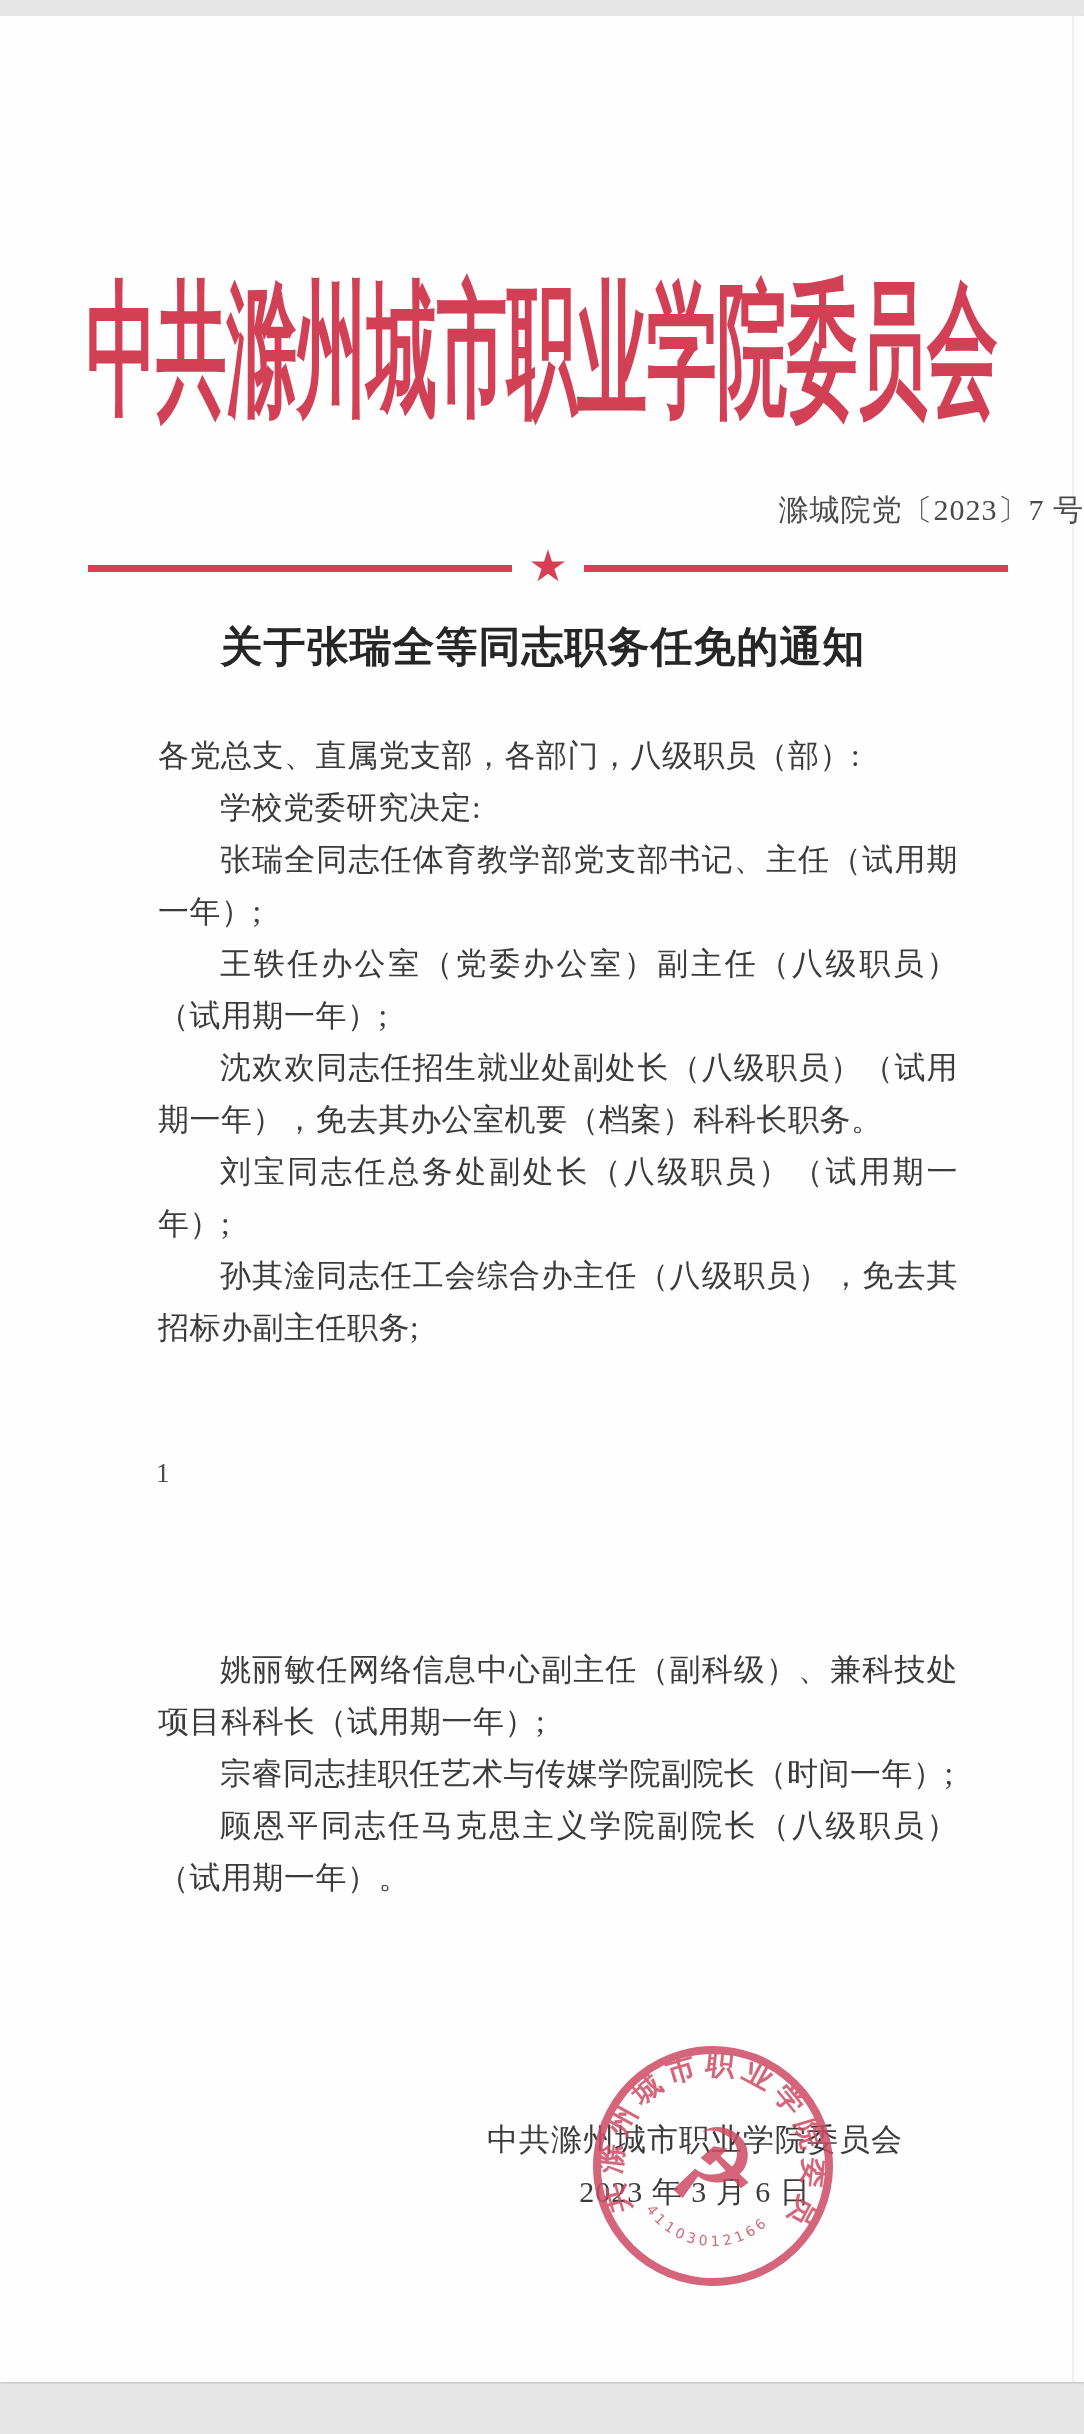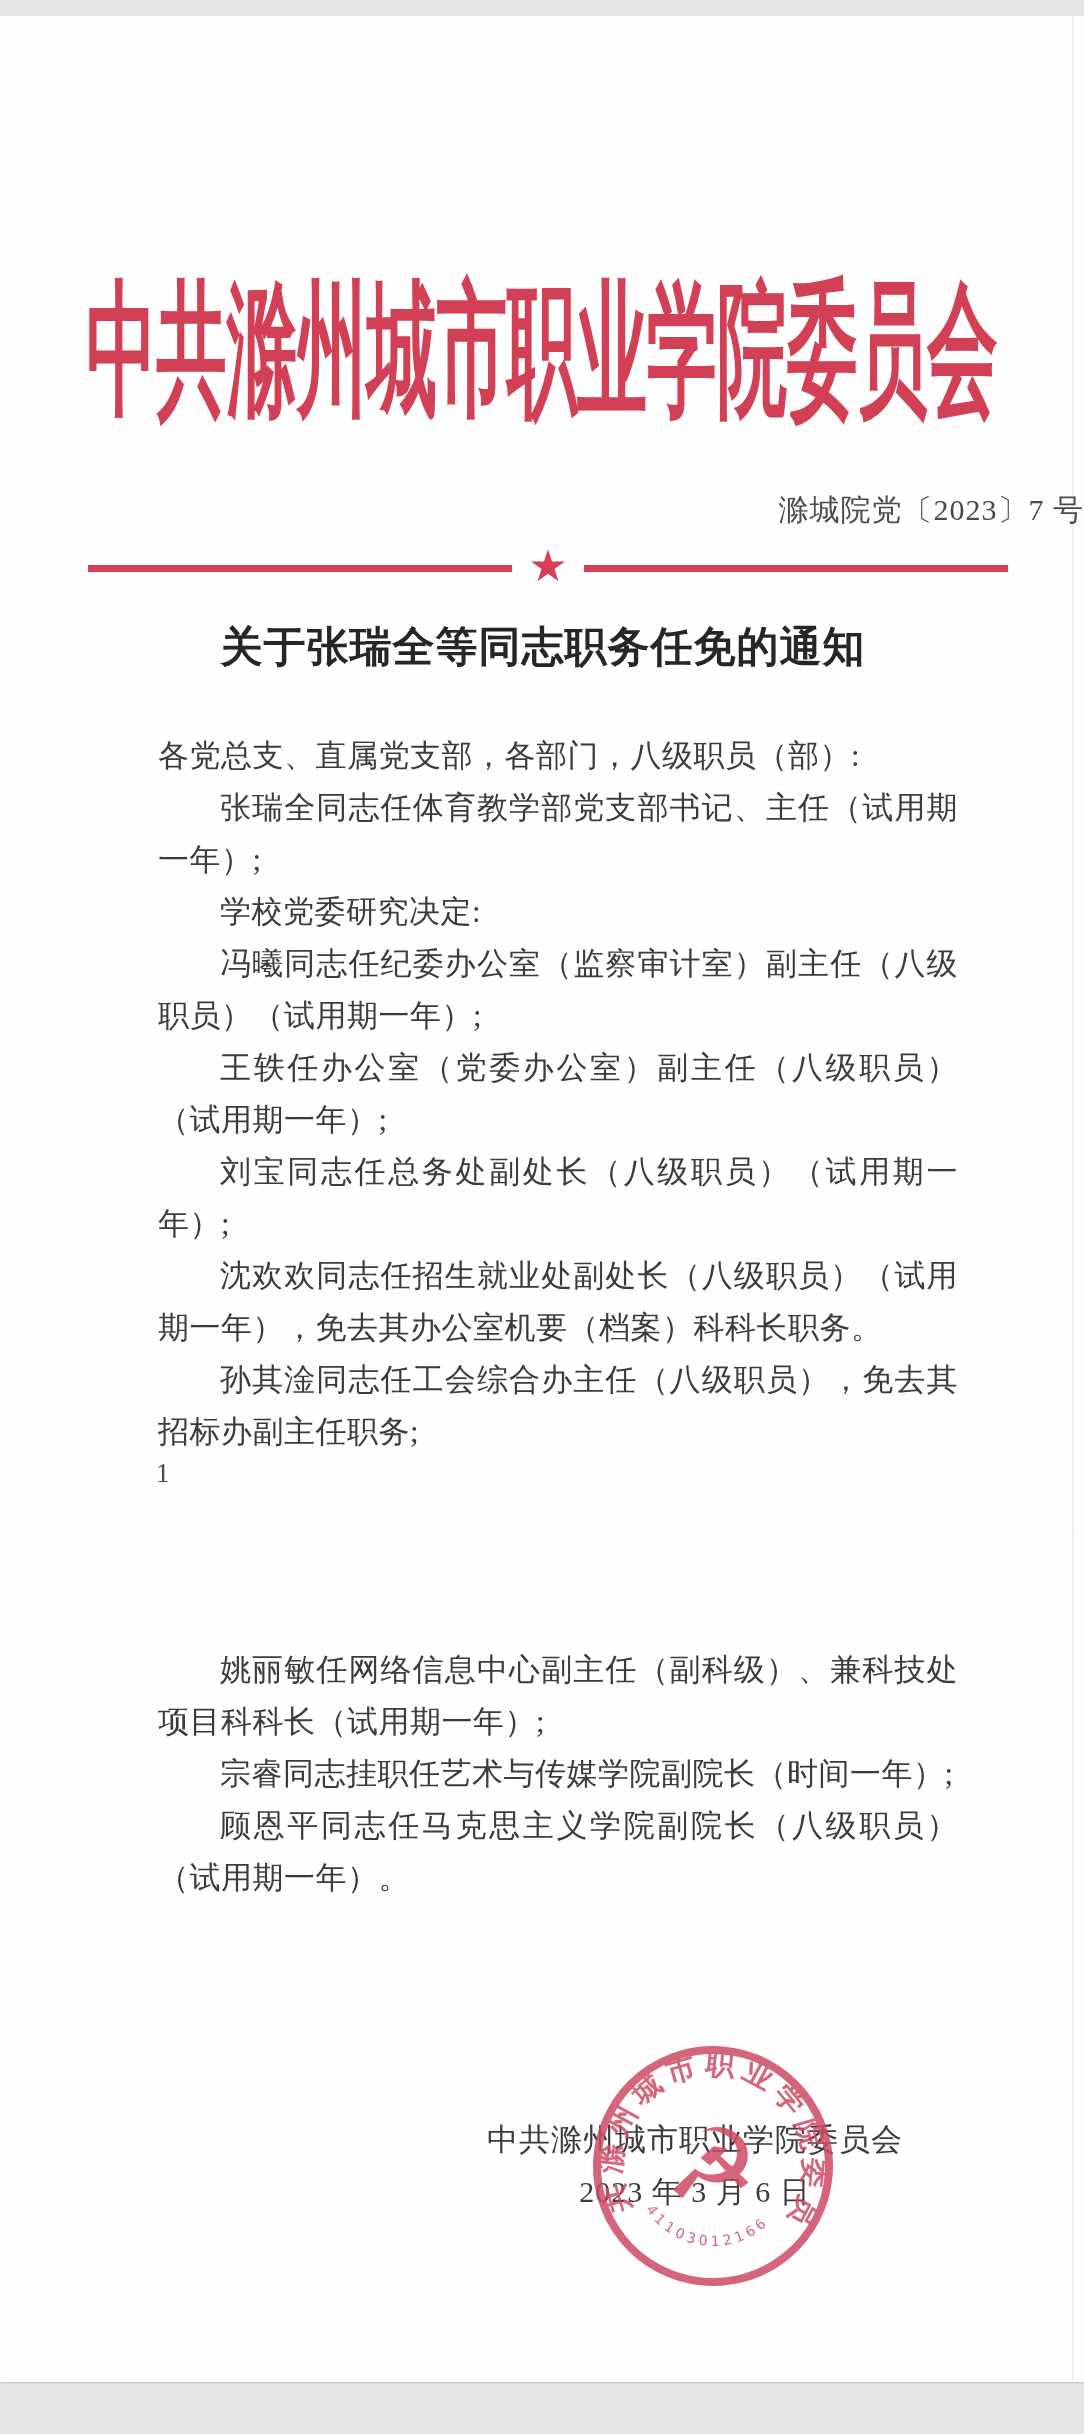--- a/index.html
+++ b/index.html
@@ -169,26 +169,25 @@
     <div class="red-rule">
       <span class="bar"></span>
       <span class="star">★</span>
       <span class="bar"></span>
     </div>
 
     <h1 class="notice-title">关于张瑞全等同志职务任免的通知</h1>
 
     <div class="doc-body body-1">
       <p class="no-indent">各党总支、直属党支部，各部门，八级职员（部）:</p>
+      <p>学校党委研究决定:</p>
       <p>张瑞全同志任体育教学部党支部书记、主任（试用期一年）;</p>
-      <p>学校党委研究决定:</p>
-      <p>冯曦同志任纪委办公室（监察审计室）副主任（八级职员）（试用期一年）;</p>
       <p>王轶任办公室（党委办公室）副主任（八级职员）（试用期一年）;</p>
+      <p>沈欢欢同志任招生就业处副处长（八级职员）（试用期一年），免去其办公室机要（档案）科科长职务。</p>
       <p>刘宝同志任总务处副处长（八级职员）（试用期一年）;</p>
-      <p>沈欢欢同志任招生就业处副处长（八级职员）（试用期一年），免去其办公室机要（档案）科科长职务。</p>
       <p>孙其淦同志任工会综合办主任（八级职员），免去其招标办副主任职务;</p>
     </div>
 
     <div class="page-number">1</div>
 
     <div class="edge-shadow"></div>
   </div>
 
   <div class="page-divider"></div>
 

